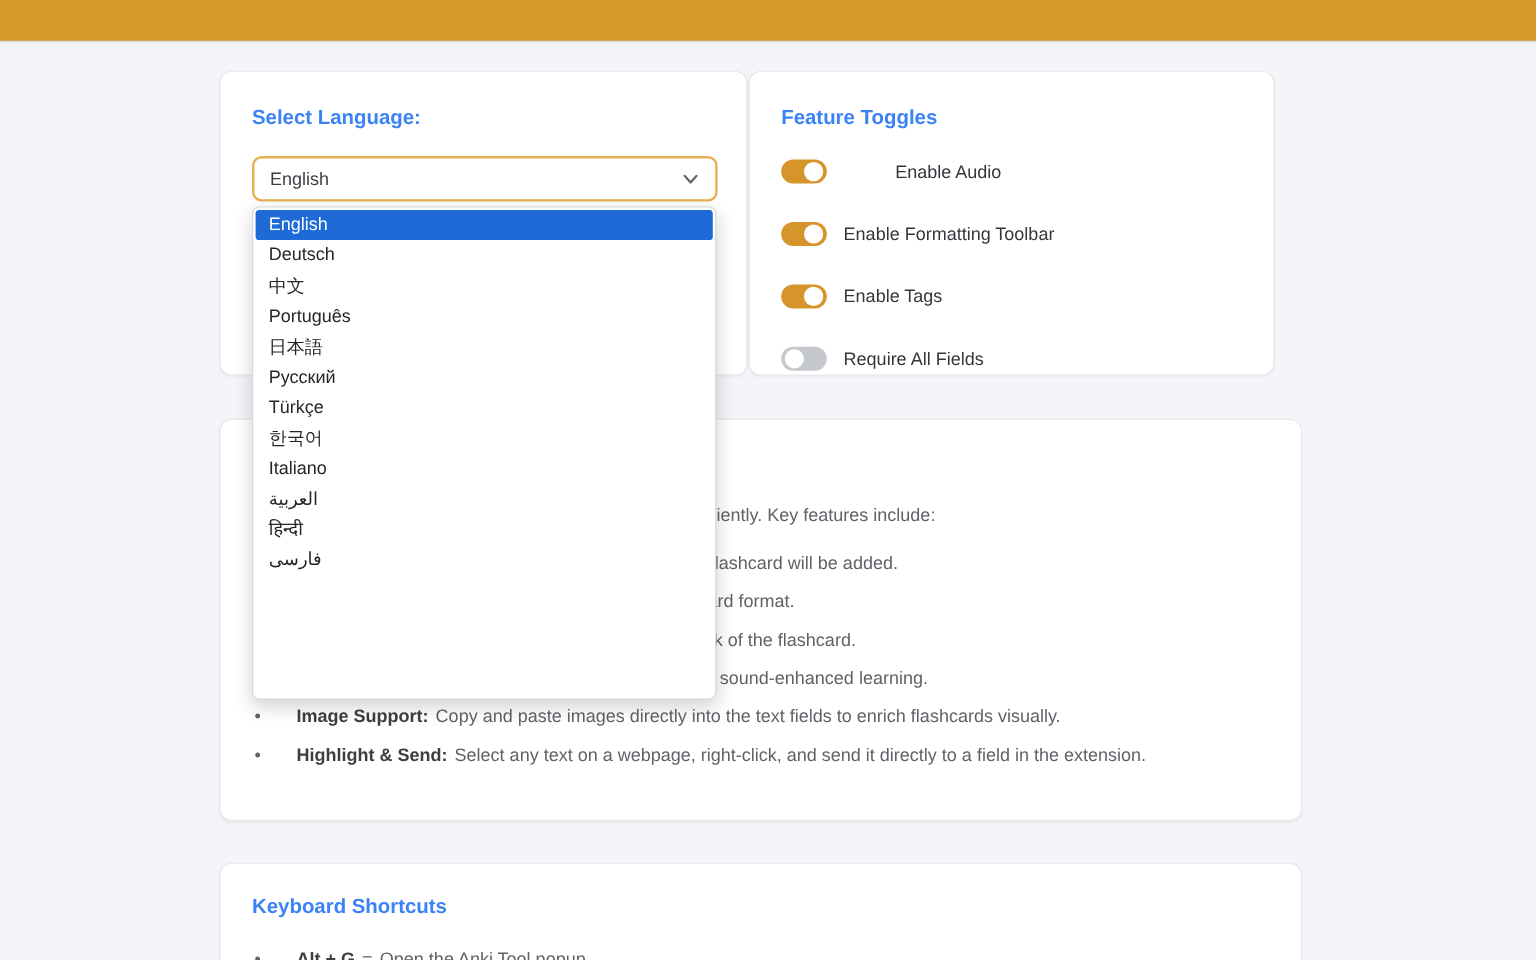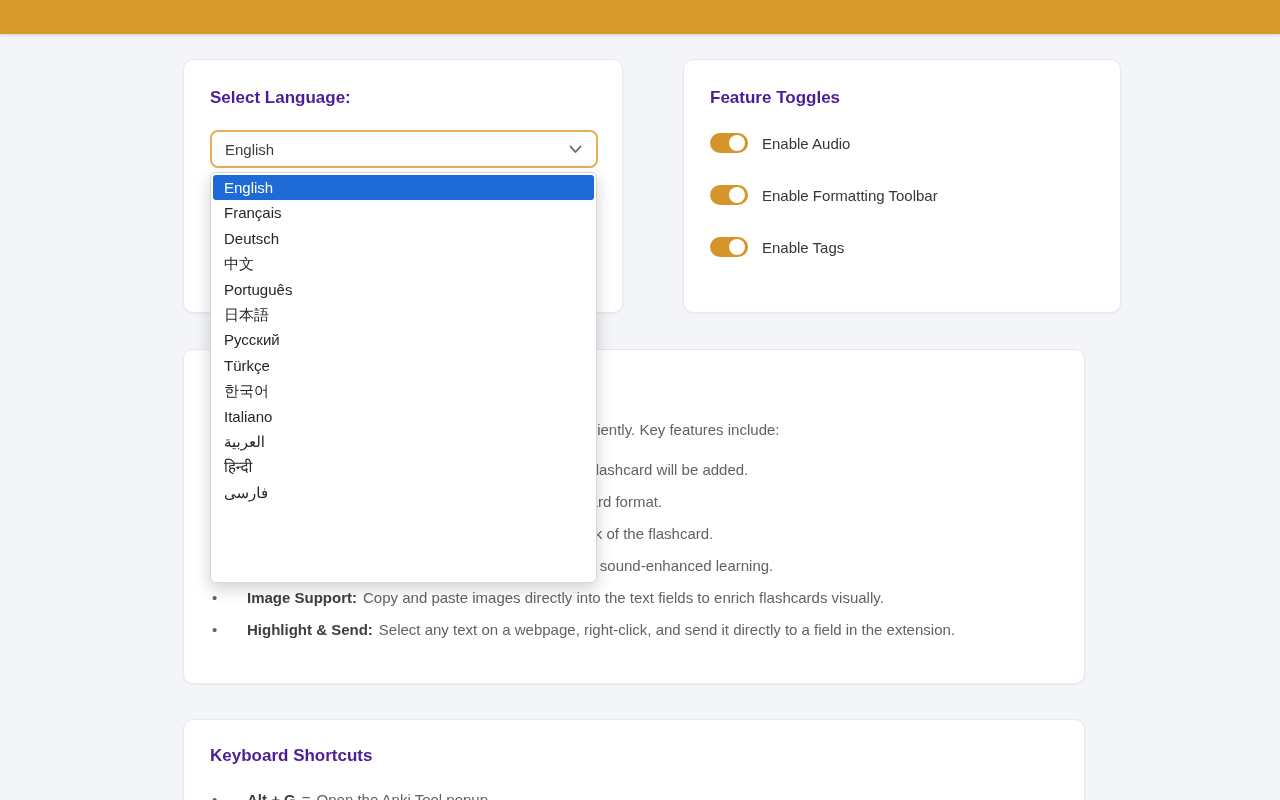--- a/index.html
+++ b/index.html
@@ -14,24 +14,24 @@
     background:#D8992B;
     box-shadow:0 1px 3px rgba(0,0,0,.18);
     z-index:5;
   }
   .card {
     position:absolute; background:#FFFFFF;
     border:1px solid #E7E9ED; border-radius:10px;
     box-shadow:0 1px 2px rgba(0,0,0,.05);
   }
   #card-language  { left:183px; top:59px;  width:440px; height:254px; padding:28px 26px; }
-  #card-toggles   { left:683px; top:59px;  width:438px; height:254px; padding:28px 26px; }
+  #card-toggles   { left:624px; top:59px;  width:438px; height:254px; padding:28px 26px; }
   #card-howto     { left:183px; top:349px; width:902px; height:335px; padding:26px; }
   #card-shortcuts { left:183px; top:719px; width:902px; height:140px; padding:26px; }
-  .card-title { color:#4c1d95; font-size:17px; font-weight:bold; line-height:20px; }
+  .card-title { color:#3b82f6; font-size:17px; font-weight:bold; line-height:20px; }
 
   
   .select-box {
     margin-top:22px; height:38px; width:388px;
     border:2px solid #E8AF54; border-radius:8px; background:#fff;
     display:flex; align-items:center; justify-content:space-between;
     padding:0 14px 0 13px; cursor:pointer;
     font-size:15px; color:#3A3F45;
   }
   .chev { width:13px; height:9px; display:block; }
@@ -44,21 +44,21 @@
     z-index:50; overflow:hidden; padding:2px;
   }
   .opt {
     height:25.4px; line-height:25.4px; padding-left:11px;
     font-size:15px; color:#23262B; white-space:nowrap; cursor:default;
   }
   .opt.selected { background:#1E6BD7; color:#fff; border-radius:3px; }
 
   
   .toggle-row { display:flex; align-items:center; height:20px; margin-top:32px; }
-  .toggle-row.first { margin-top:25px; }
+  .toggle-row.first { margin-top:25px;gap:43px; }
   .switch { width:38px; height:20px; border-radius:10px; position:relative; flex:0 0 auto; cursor:pointer; }
   .switch .knob { position:absolute; top:2px; width:16px; height:16px; border-radius:50%; background:#fff; }
   .switch.on  { background:#D6952B; }
   .switch.on  .knob { right:3px; }
   .switch.off { background:#C5C8CD; }
   .switch.off .knob { left:3px; }
   .toggle-label { margin-left:14px; font-size:15px; color:#33373C; }
 
   
   .intro { margin-top:44px; font-size:15px; color:#5F6368; line-height:20px; }
@@ -108,20 +108,26 @@
         <div class="knob"></div>
       </div>
     <span class="toggle-label">Enable Formatting Toolbar</span>
   </div>
   <div class="toggle-row">
     <div class="switch on">
         <div class="knob"></div>
       </div>
     <span class="toggle-label">Enable Tags</span>
   </div>
+  <div class="toggle-row">
+    <div class="switch off">
+        <div class="knob"></div>
+      </div>
+    <span class="toggle-label">Require All Fields</span>
+  </div>
 </div>
 
 <div class="card" id="card-howto">
   <div class="intro">The Anki Tool helps you create flashcards quickly and efficiently. Key features include:</div>
   <ul class="features">
     <li><b>Deck Selection:</b><span>Choose the deck where your new flashcard will be added.</span></li>
     <li><b>Card Type:</b><span>Select the note type that defines your card format.</span></li>
     <li><b>Front &amp; Back:</b><span>Add the content for the front and back of the flashcard.</span></li>
     <li><b>Audio Field:</b><span>Automatically include an audio field for sound-enhanced learning.</span></li>
     <li><b>Image Support:</b><span>Copy and paste images directly into the text fields to enrich flashcards visually.</span></li>
@@ -131,21 +137,20 @@
 
 <div class="card" id="card-shortcuts">
   <div class="card-title">Keyboard Shortcuts</div>
   <div class="shortcut">
     <b>Alt + G</b><span class="sep">=</span><span>Open the Anki Tool popup</span>
   </div>
 </div>
 
 <div class="popup">
   <div class="opt selected">English</div>
-  <div class="opt">Français</div>
   <div class="opt">Deutsch</div>
   <div class="opt">中文</div>
   <div class="opt">Português</div>
   <div class="opt">日本語</div>
   <div class="opt">Русский</div>
   <div class="opt">Türkçe</div>
   <div class="opt">한국어</div>
   <div class="opt">Italiano</div>
   <div class="opt">العربية</div>
   <div class="opt">हिन्दी</div>

